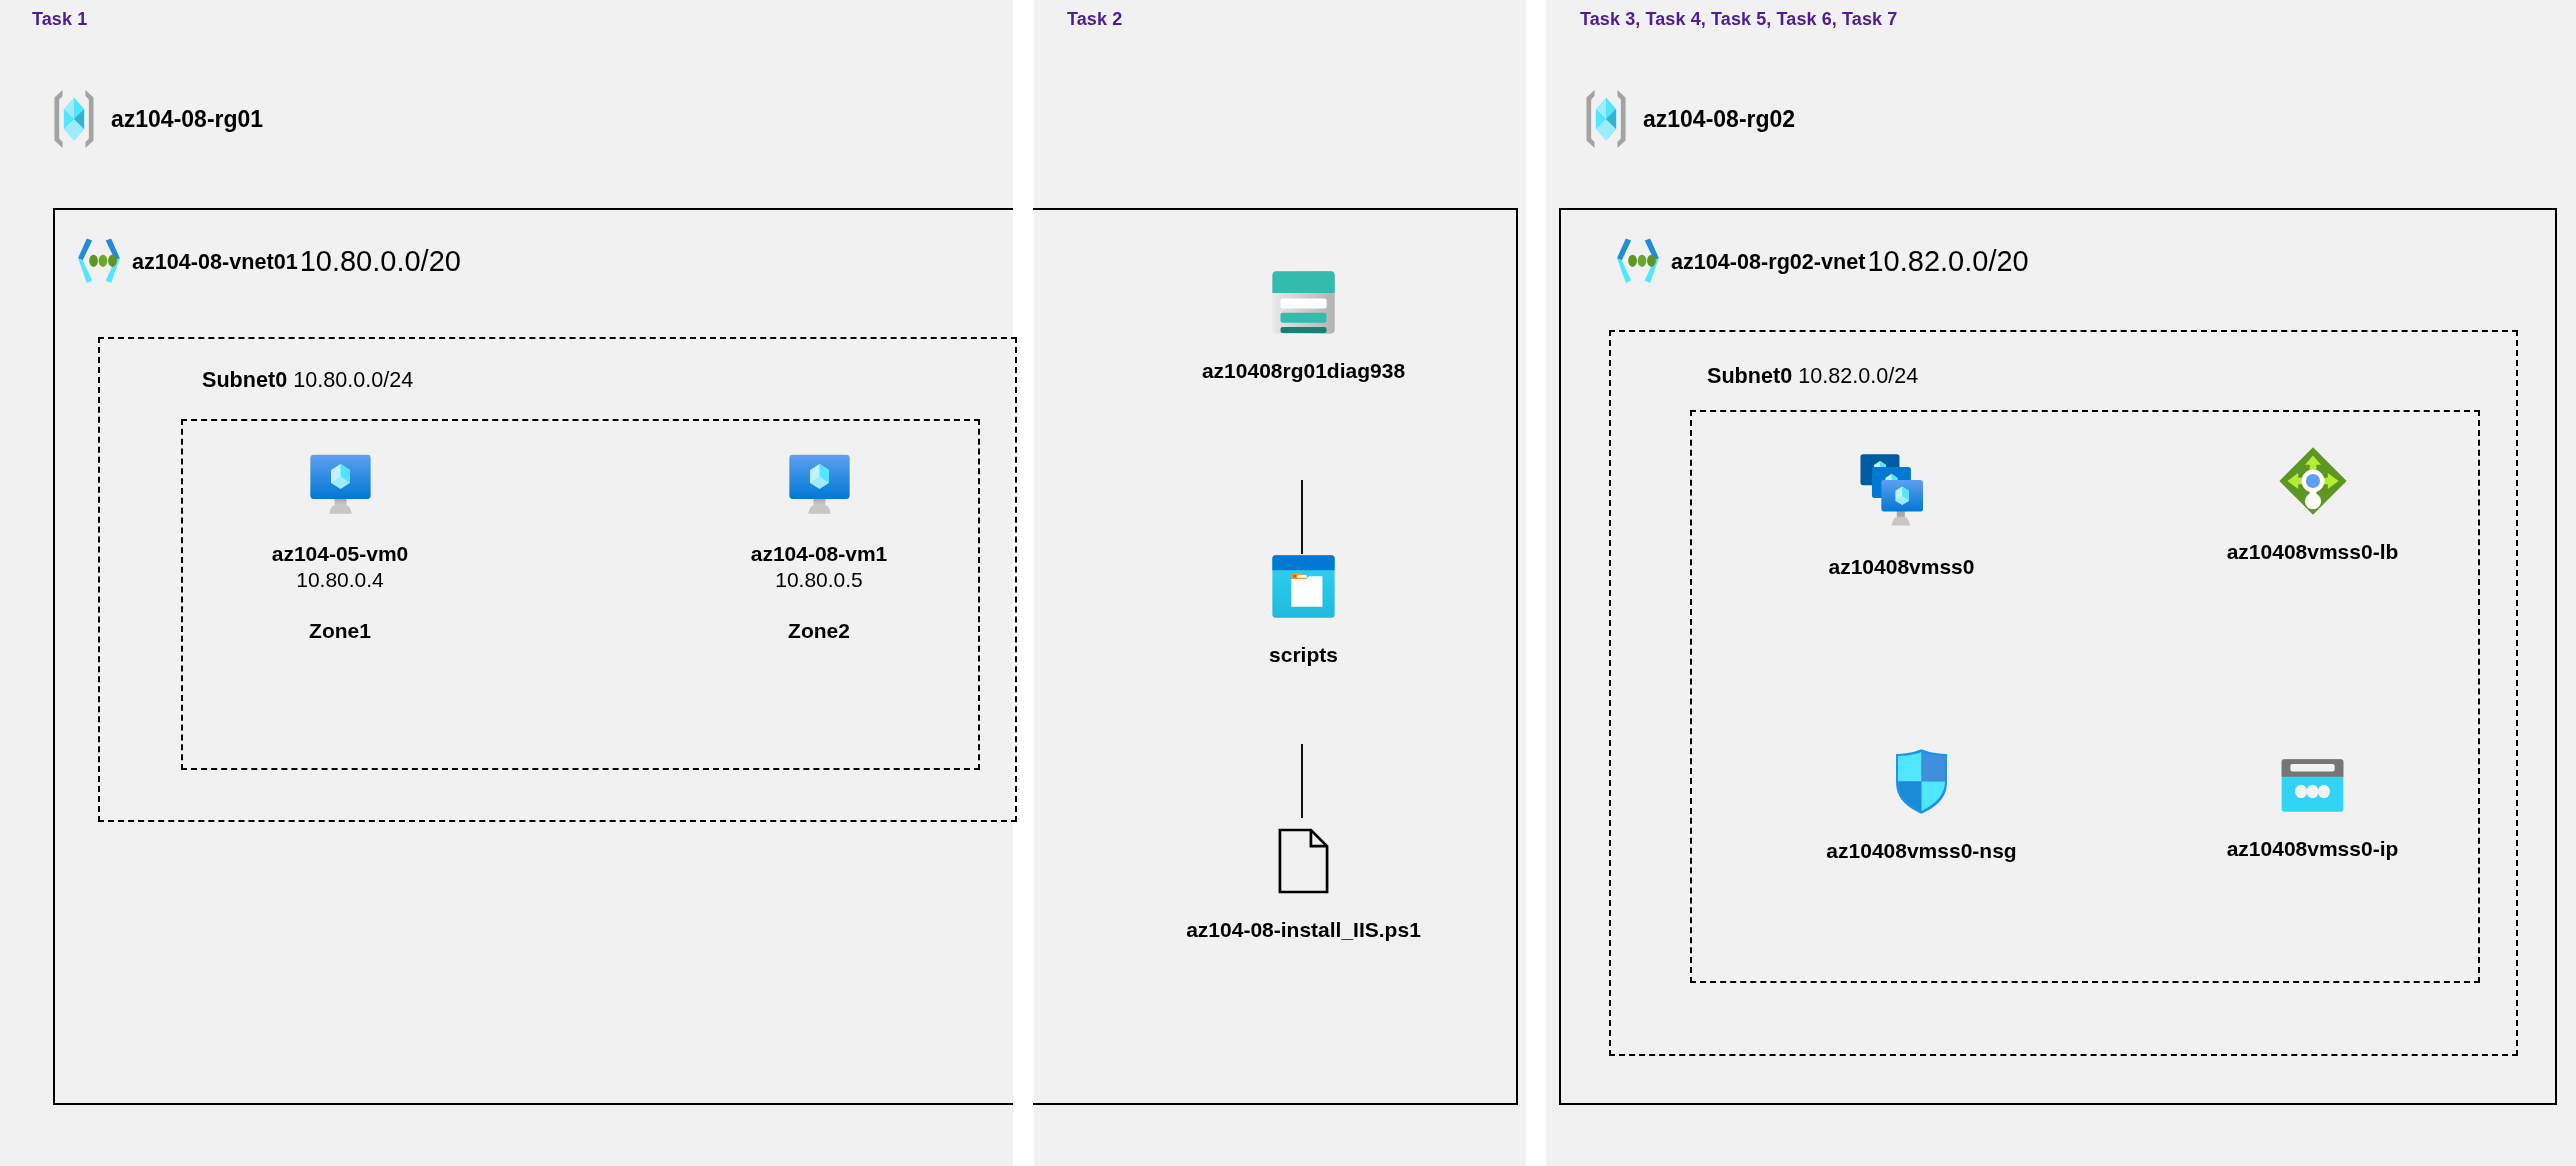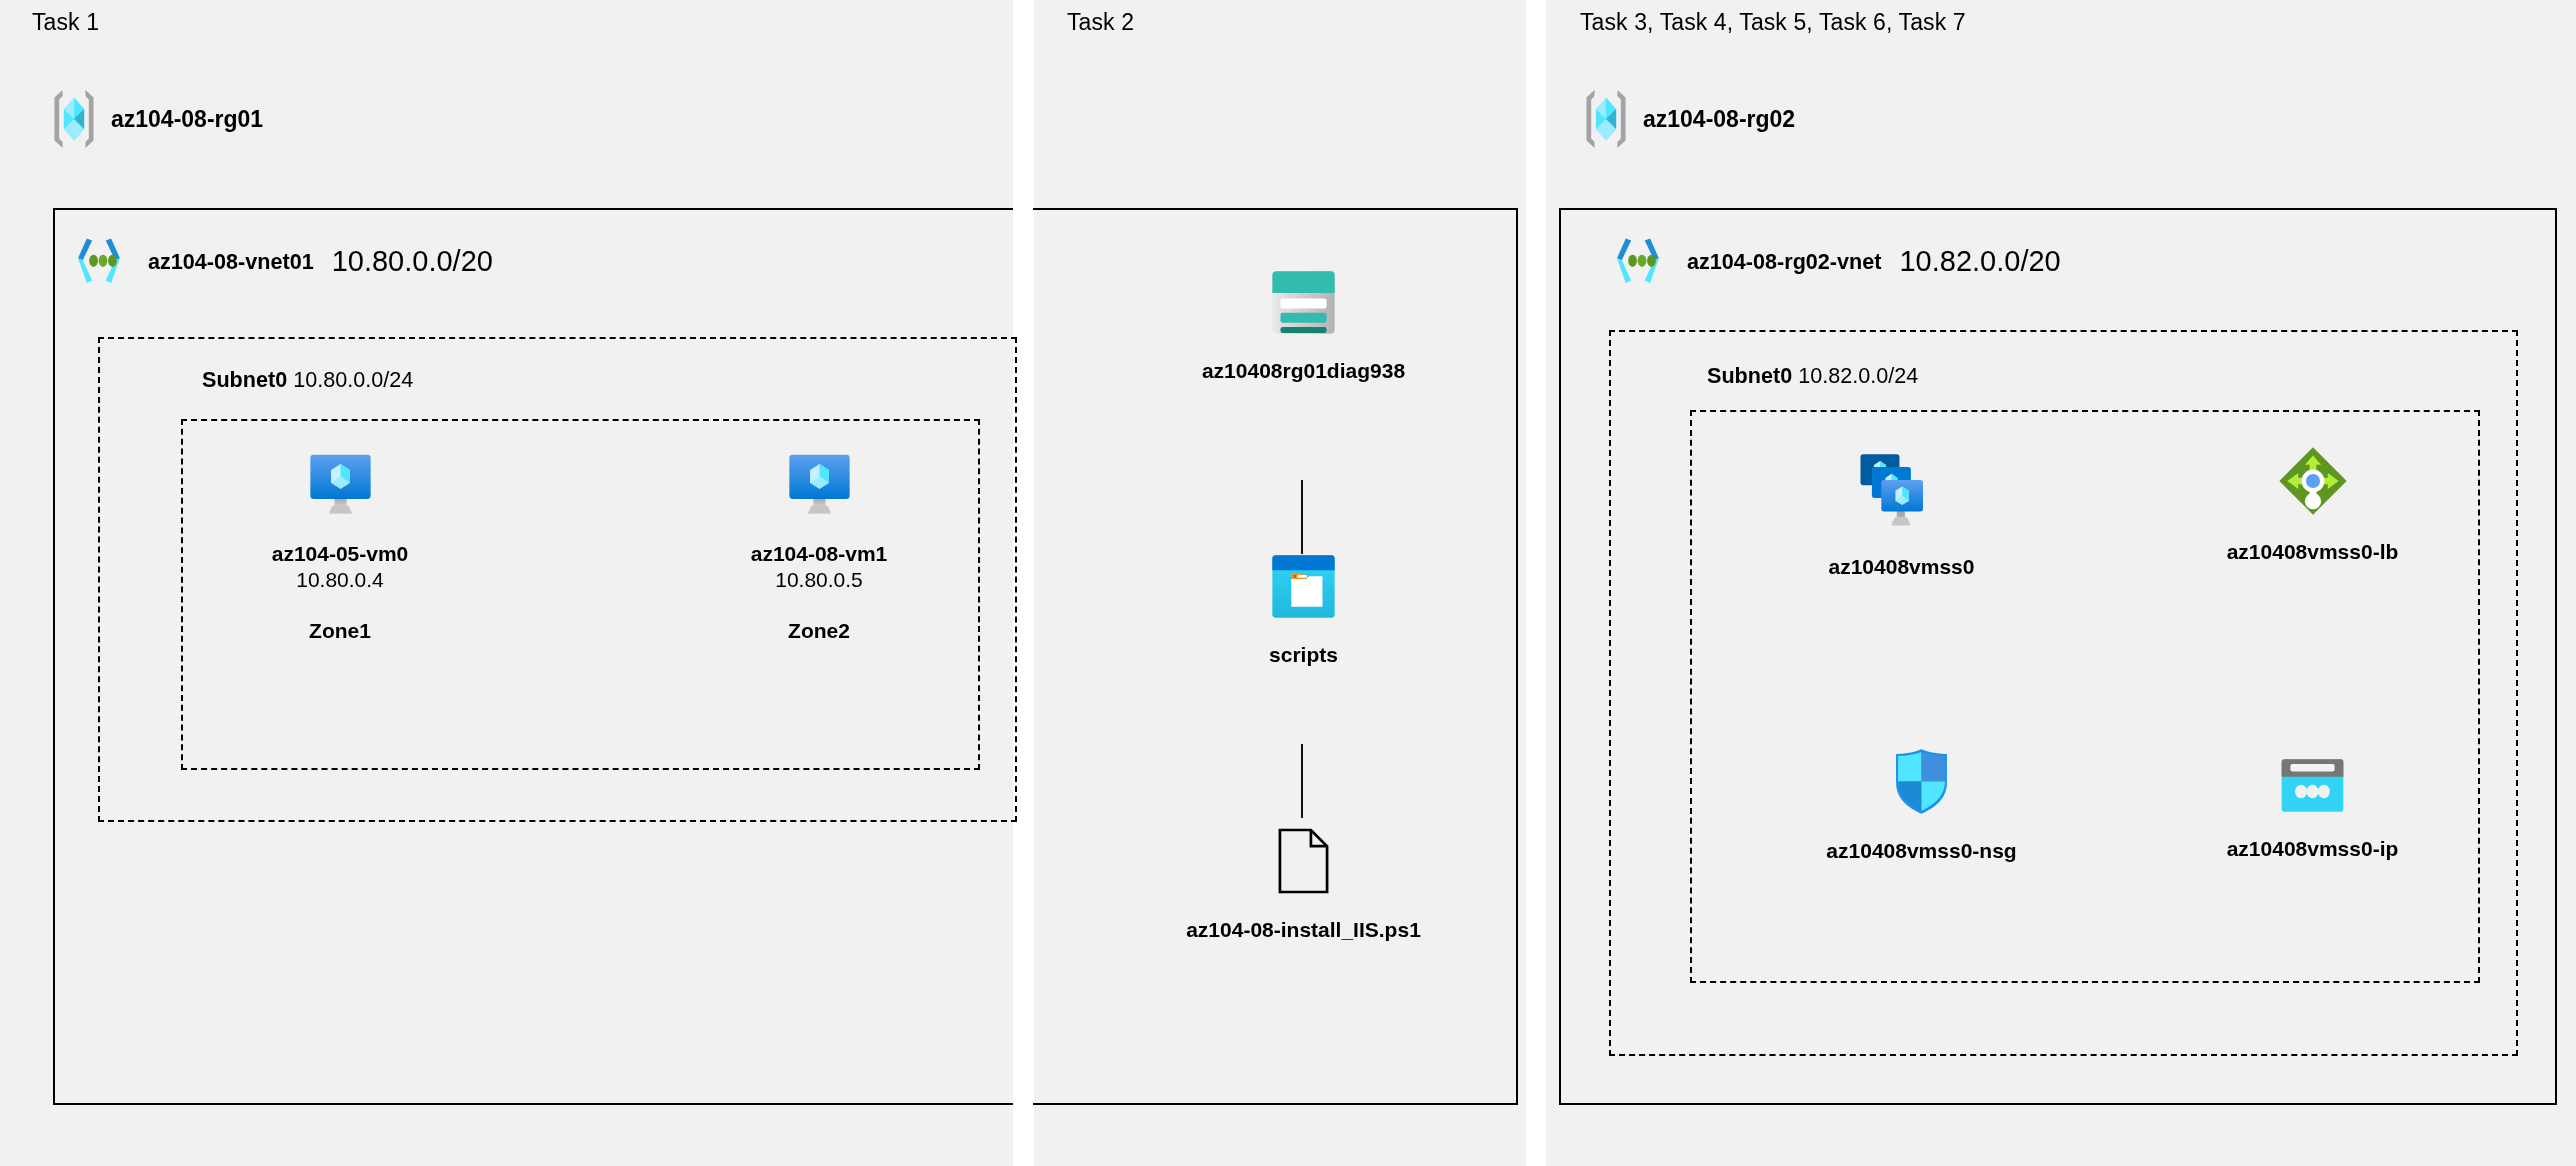--- a/index.html
+++ b/index.html
@@ -7,21 +7,21 @@
     width:2576px;height:1166px;position:relative;overflow:hidden;
     font-family:"Liberation Sans","DejaVu Sans",sans-serif;
     -webkit-font-smoothing:antialiased;
   }
   .panel{position:absolute;background:#f1f1f1;}
   #panel-task1{left:0;top:0;width:1013px;height:1166px;}
   #panel-task2{left:1034px;top:0;width:492px;height:1166px;}
   #panel-task3{left:1546px;top:0;width:1030px;height:1166px;}
 
   .task-label{
-    position:absolute;color:#000000;font-weight:normal;font-size:23px;
+    position:absolute;color:#4c1d95;font-weight:bold;font-size:18px;
     letter-spacing:0.1px;white-space:nowrap;
   }
   #task1-label{left:32px;top:9.4px;}
   #task2-label{left:1067px;top:9.4px;}
   #task3-label{left:1580px;top:9.4px;}
 
   
   .rg-head{position:absolute;display:flex;align-items:center;gap:12px;}
   #rg01-head{left:49px;top:88px;}
   #rg02-head{left:1581px;top:88px;}
@@ -29,21 +29,21 @@
 
   
   .vnet-box{position:absolute;border:2px solid #000;background:transparent;box-sizing:border-box;}
   #vnet01-box{left:53px;top:208px;width:1465px;height:897px;}
   #vnet02-box{left:1559px;top:208px;width:998px;height:897px;}
   
   .gutter{position:absolute;background:#ffffff;top:0;height:1166px;width:20px;}
   #gutter-a{left:1013px;}
   #gutter-b{left:1526px;}
 
-  .vnet-head{position:absolute;display:flex;align-items:center;gap:18px;}
+  .vnet-head{position:absolute;display:flex;align-items:center;gap:2px;}
   #vnet01-head{left:76px;top:237px;}
   #vnet02-head{left:1615px;top:237px;}
   .vnet-name{font-size:21.6px;font-weight:bold;color:#000;white-space:nowrap;}
   .cidr{font-size:29px;font-weight:normal;color:#000;white-space:nowrap;}
 
   
   .dashed{position:absolute;border:2px dashed #000;box-sizing:border-box;}
   #subnet0-box{left:98px;top:337px;width:919px;height:485px;}
   #zones-box{left:181px;top:419px;width:799px;height:351px;}
   #subnet0b-box{left:1609px;top:330px;width:909px;height:726px;}

